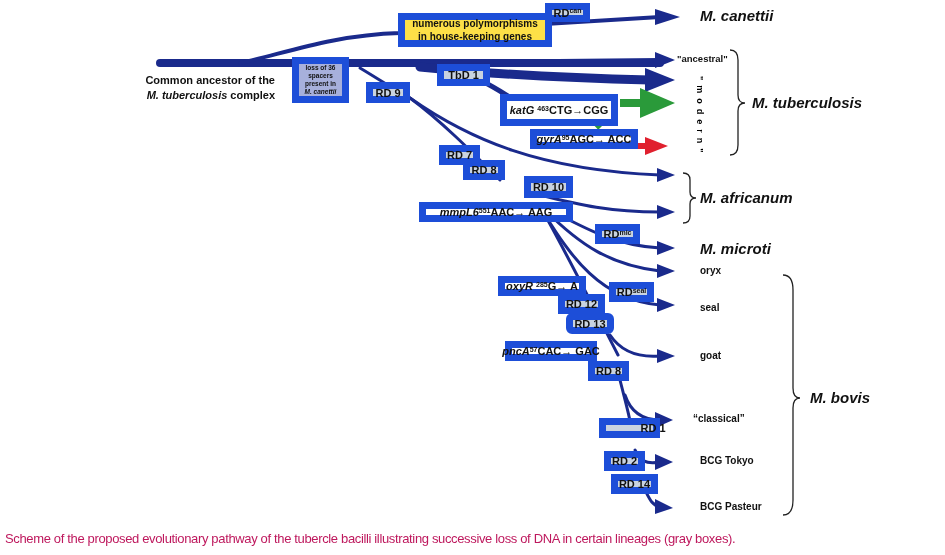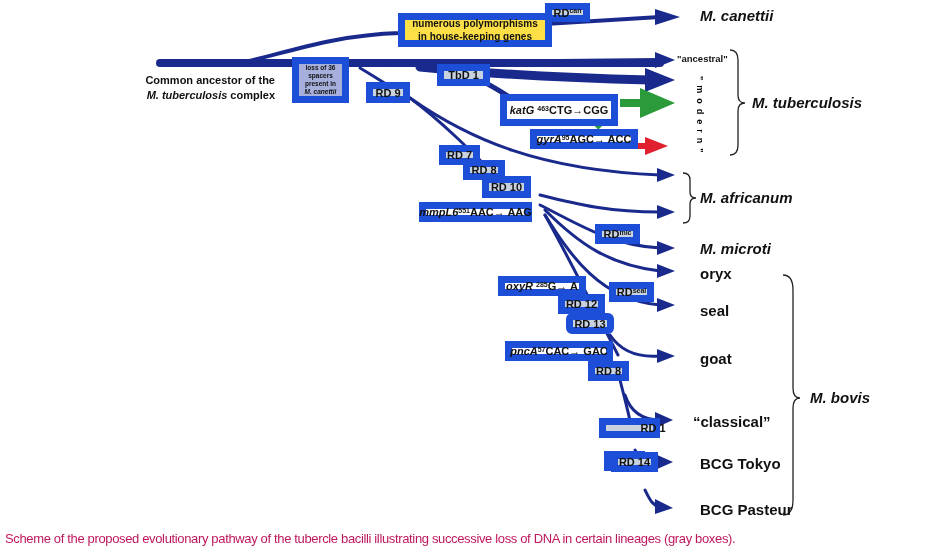--- a/index.html
+++ b/index.html
@@ -5,21 +5,21 @@
   html, body { margin:0; padding:0; background:#ffffff; }
   body { width:945px; height:555px; position:relative; overflow:hidden; font-family:"Liberation Sans", sans-serif; }
   #diagram { position:absolute; left:0; top:0; width:945px; height:520px; }
   .box { position:absolute; border:7px solid #1d4ed8; box-sizing:border-box; font-family:"Liberation Sans", sans-serif; font-weight:bold; color:#111; display:flex; align-items:center; justify-content:center; text-align:center; white-space:nowrap; }
   .rd { background:#c9d3e0; font-size:11px; }
   .mut { background:#ffffff; font-size:11px; }
   .spacer { background:#a7b0dc; font-size:6.5px; line-height:8px; white-space:normal; padding:2px; }
   .poly { background:#fde047; font-size:10px; line-height:13px; white-space:normal; }
   .label { position:absolute; font-family:"Liberation Sans", sans-serif; font-weight:bold; color:#111; white-space:nowrap; }
   .species { font-style:italic; font-size:15px; }
-  .sub { font-size:15px; }
+  .sub { font-size:10px; }
   .anc { font-size:11px; line-height:15px; text-align:right; }
   .modern { position:absolute; font-size:9px; font-weight:bold; writing-mode:vertical-rl; letter-spacing:5px; }
   sup { font-size:7px; vertical-align:top; position:relative; top:-2px; }
   .caption { position:absolute; left:5px; top:531px; font-family:"Liberation Sans", sans-serif; font-size:13px; color:#be185d; font-stretch:condensed; letter-spacing:-0.35px; white-space:nowrap; }
 </style>
 </head>
 <body>
 
 <div id="diagram">
   <svg width="945" height="520" style="position:absolute;left:0;top:0">
@@ -104,46 +104,46 @@
   <div class="box rd" style="left:437px; top:64px; width:53px; height:22px;">TbD 1</div>
   <div class="box rd" style="left:366px; top:82px; width:44px; height:21px;">RD 9</div>
   <div class="box mut" style="left:500px; top:94px; width:118px; height:32px;text-align:right;"><i>katG</i>&nbsp;<sup>463</sup><span>CTG→CGG</span></div>
   <div class="box mut" style="left:530px; top:129px; width:108px; height:20px;">
       <i>gyrA</i>
       <sup>95</sup>
       <span>AGC→ ACC</span>
     </div>
   <div class="box rd" style="left:439px; top:145px; width:41px; height:20px;">RD 7</div>
   <div class="box rd" style="left:463px; top:160px; width:42px; height:20px;">RD 8</div>
-  <div class="box rd" style="left:482px; top:176px; width:49px; height:22px;">RD 10</div>
-  <div class="box mut" style="left:419px; top:202px; width:113px; height:20px;">
+  <div class="box rd" style="left:524px; top:176px; width:49px; height:22px;">RD 10</div>
+  <div class="box mut" style="left:419px; top:202px; width:154px; height:20px;">
       <i>mmpL6</i>
       <sup>551</sup>
       <span> AAC→ AAG</span>
     </div>
   <div class="box rd" style="left:595px; top:224px; width:45px; height:20px;">
       <span>RD</span>
       <sup>mic</sup>
     </div>
   <div class="box mut" style="left:498px; top:276px; width:88px; height:20px;"><i>oxyR</i>&nbsp;<sup>285</sup><span>G→ A</span></div>
   <div class="box rd" style="left:609px; top:282px; width:45px; height:20px;">
       <span>RD</span>
       <sup>seal</sup>
     </div>
   <div class="box rd" style="left:558px; top:294px; width:47px; height:20px;">RD 12</div>
   <div class="box rd" style="left:566px; top:313px; width:48px; height:21px;border-radius:6px;">RD 13</div>
-  <div class="box mut" style="left:505px; top:341px; width:108px; height:20px;">
+  <div class="box mut" style="left:505px; top:341px; width:92px; height:20px;">
       <i>pncA</i>
       <sup>57</sup>
       <span>CAC→ GAC</span>
     </div>
   <div class="box rd" style="left:588px; top:361px; width:41px; height:20px;">RD 8</div>
   <div class="box rd" style="left:599px; top:418px; width:41px; height:20px;padding-left:47px;">RD 1</div>
   <div class="box rd" style="left:604px; top:451px; width:41px; height:20px;">RD 2</div>
-  <div class="box rd" style="left:611px; top:452px; width:47px; height:20px;">RD 14</div>
+  <div class="box rd" style="left:611px; top:474px; width:47px; height:20px;">RD 14</div>
 
   <div class="label species" style="left:700px; top:7px;">M. canettii</div>
   <div class="label sub" style="left:677px; top:53px; font-size:9.5px;">"ancestral"</div>
   <div class="modern" style="left:695px; top:76px;">"modern"</div>
   <div class="label species" style="left:752px; top:94px;">M. tuberculosis</div>
   <div class="label species" style="left:700px; top:189px;">M. africanum</div>
   <div class="label species" style="left:700px; top:240px;">M. microti</div>
   <div class="label sub" style="left:700px; top:265px;">oryx</div>
   <div class="label sub" style="left:700px; top:302px;">seal</div>
   <div class="label sub" style="left:700px; top:350px;">goat</div>

